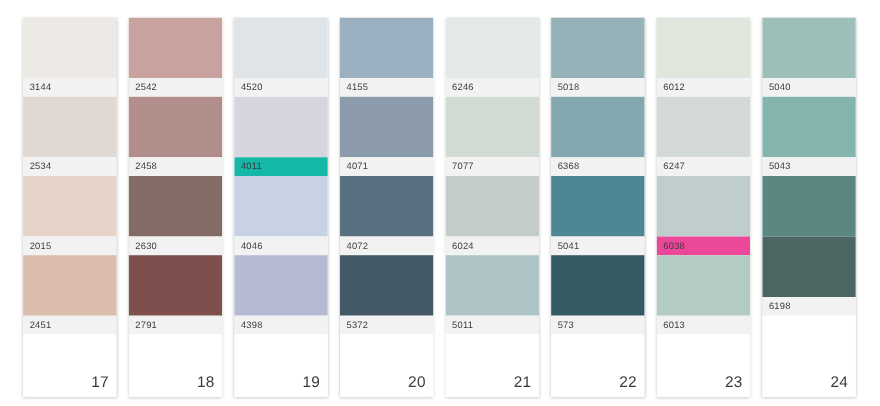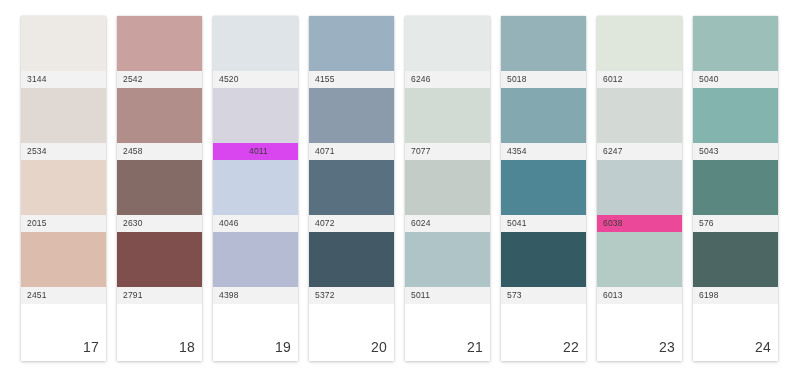--- a/index.html
+++ b/index.html
@@ -117,21 +117,21 @@
         <span class="page-number" style="color: rgb(58, 58, 58);">18</span>
       </div>
     </div>
     <div class="card">
       <div class="swatch-group">
         <div class="swatch" style="background: rgb(223, 228, 233);"></div>
         <div class="swatch-label" style="background: rgb(242, 242, 242); color: rgb(58, 58, 58);">
           <span>4520</span>
         </div>
         <div class="swatch" style="background: rgb(213, 212, 223);"></div>
-        <div class="swatch-label" style="background: #d946ef; color: rgb(58, 58, 58); justify-content: center;">
+        <div class="swatch-label" style="background: #14b8a6; color: rgb(58, 58, 58);">
           <span>4011</span>
         </div>
         <div class="swatch" style="background: rgb(199, 210, 228);"></div>
         <div class="swatch-label" style="background: rgb(242, 242, 242); color: rgb(58, 58, 58);">
           <span>4046</span>
         </div>
         <div class="swatch" style="background: rgb(182, 187, 212);"></div>
         <div class="swatch-label" style="background: rgb(242, 242, 242); color: rgb(58, 58, 58);">
           <span>4398</span>
         </div>
@@ -187,21 +187,21 @@
       </div>
     </div>
     <div class="card">
       <div class="swatch-group">
         <div class="swatch" style="background: rgb(148, 178, 184);"></div>
         <div class="swatch-label" style="background: rgb(242, 242, 242); color: rgb(58, 58, 58);">
           <span>5018</span>
         </div>
         <div class="swatch" style="background: rgb(131, 168, 176);"></div>
         <div class="swatch-label" style="background: rgb(242, 242, 242); color: rgb(58, 58, 58);">
-          <span>4354</span>
+          <span>6368</span>
         </div>
         <div class="swatch" style="background: rgb(78, 134, 150);"></div>
         <div class="swatch-label" style="background: rgb(242, 242, 242); color: rgb(58, 58, 58);">
           <span>5041</span>
         </div>
         <div class="swatch" style="background: rgb(52, 90, 100);"></div>
         <div class="swatch-label" style="background: rgb(242, 242, 242); color: rgb(58, 58, 58);">
           <span>573</span>
         </div>
       </div>
@@ -236,23 +236,20 @@
       <div class="swatch-group">
         <div class="swatch" style="background: rgb(156, 191, 186);"></div>
         <div class="swatch-label" style="background: rgb(242, 242, 242); color: rgb(58, 58, 58);">
           <span>5040</span>
         </div>
         <div class="swatch" style="background: rgb(131, 181, 174);"></div>
         <div class="swatch-label" style="background: rgb(242, 242, 242); color: rgb(58, 58, 58);">
           <span>5043</span>
         </div>
         <div class="swatch" style="background: rgb(90, 135, 127);"></div>
-        <div class="swatch-label" style="background: rgb(242, 242, 242); color: rgb(58, 58, 58);">
-          <span>576</span>
-        </div>
         <div class="swatch" style="background: rgb(76, 102, 99);"></div>
         <div class="swatch-label" style="background: rgb(242, 242, 242); color: rgb(58, 58, 58);">
           <span>6198</span>
         </div>
       </div>
       <div class="card-footer">
         <span class="page-number" style="color: rgb(58, 58, 58);">24</span>
       </div>
     </div>
   </div>

